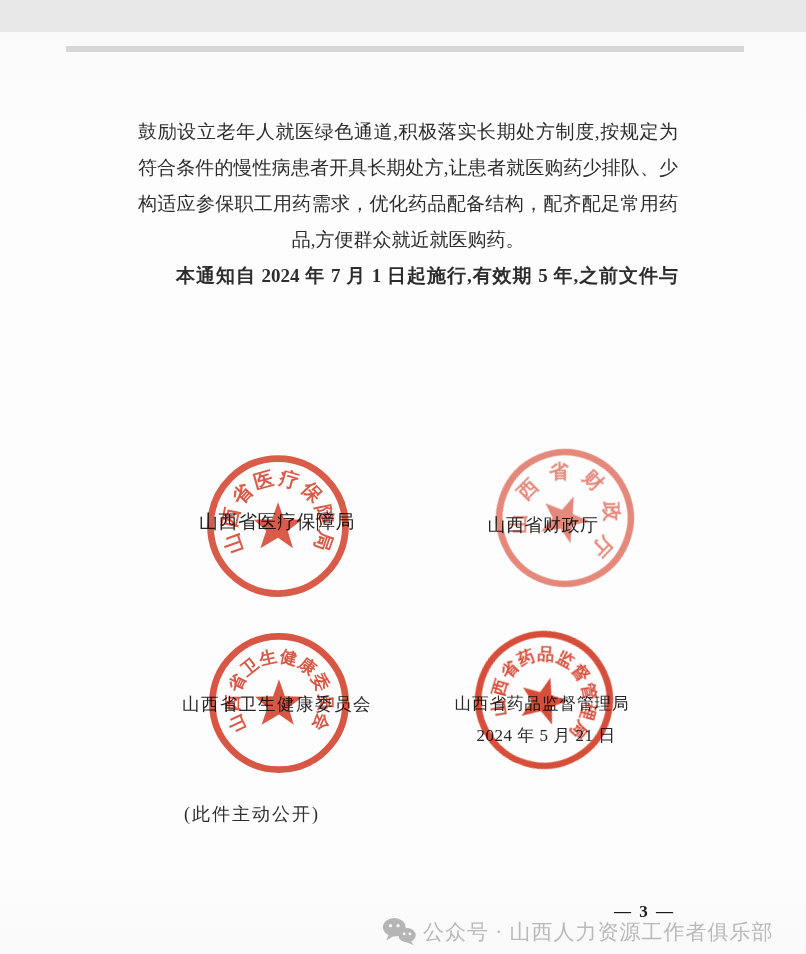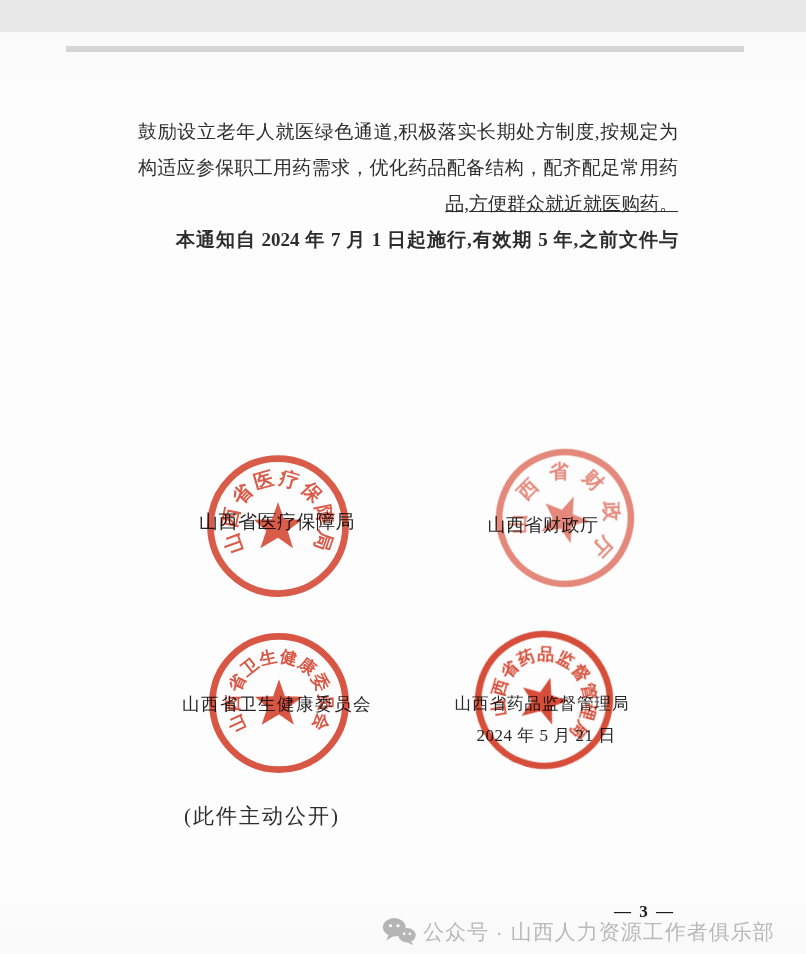--- a/index.html
+++ b/index.html
@@ -8,51 +8,52 @@
     position:relative;width:806px;height:954px;overflow:hidden;
     background:linear-gradient(180deg,#fafafa 0%,#fdfdfd 10%,#fdfdfd 88%,#f7f7f7 100%);
     font-family:"Liberation Serif","DejaVu Serif",serif;
     margin-top:32px;
   }
   .scan-band{position:absolute;left:66px;top:14px;width:678px;height:6px;background:var(--scan-band,#d6d6d6);}
   .bodytext{position:absolute;left:138px;top:82px;width:540px;color:var(--body-text,#2d2d2d);
             font-size:19px;line-height:36px;}
   .ln{height:36px;white-space:normal;}
   .jl{text-align:justify;text-align-last:justify;}
-  .ll{text-align:right;text-decoration:underline;}
+  .ll{text-align:center;}
   .indent{text-indent:2em;font-weight:bold;}
 
   .seal{position:absolute;pointer-events:none;}
   .seal svg{width:100%;height:100%;mix-blend-mode:multiply;filter:blur(0.4px);}
   .ring{fill:none;stroke:var(--seal-red,#d5402a);stroke-width:9;}
   .star{fill:var(--seal-red,#d5402a);}
   .arctext{fill:var(--seal-red,#d5402a);font-family:"Liberation Serif","DejaVu Serif",serif;font-weight:bold;}
   .s1{opacity:.85;}
   .s2{opacity:.62;transform:rotate(22deg);}
   .s3{opacity:.88;}
   .s4{opacity:.93;transform:rotate(16deg);}
 
   .seal-label{position:absolute;transform:translate(-50%,-50%);white-space:nowrap;
               color:#262626;font-size:19px;letter-spacing:0.5px;}
-  .note{position:absolute;left:184px;top:770px;color:#2d2d2d;font-size:21px;letter-spacing:2px;}
+  .note{position:absolute;left:184px;top:770px;color:#2d2d2d;font-size:18px;letter-spacing:2px;}
   .pagenum{position:absolute;left:614px;top:870px;color:#1c1c1c;font-size:17px;font-weight:bold;letter-spacing:2px;}
   .watermark{position:absolute;left:382px;top:885px;display:flex;align-items:center;gap:7px;
-             color:var(--watermark-gray,#b9b9b9);font-family:Liberation Sans, sans-serif;
+             color:var(--watermark-gray,#b9b9b9);font-family:Liberation Serif, serif;
              font-size:21px;letter-spacing:1px;white-space:nowrap;}
   .wmicon{flex:0 0 auto;}
 </style>
 </head>
 <body>
 
 <div class="canvas">
 
   <div class="scan-band"></div>
 
   <div class="bodytext">
     <div class="ln jl">鼓励设立老年人就医绿色通道,积极落实长期处方制度,按规定为</div>
+    <div class="ln jl">符合条件的慢性病患者开具长期处方,让患者就医购药少排队、少</div>
     <div class="ln jl">构适应参保职工用药需求，优化药品配备结构，配齐配足常用药</div>
     <div class="ln ll">品,方便群众就近就医购药。</div>
     <div class="ln jl indent">本通知自 2024 年 7 月 1 日起施行,有效期 5 年,之前文件与</div>
   </div>
 
   <div class="seal-label" style="left:277px;top:490px;">山西省医疗保障局</div>
   <div class="seal-label" style="left:543px;top:493px;font-size:18px;">山西省财政厅</div>
   <div class="seal-label" style="left:277px;top:672px;font-size:17.5px;letter-spacing:1.5px;">山西省卫生健康委员会</div>
   <div class="seal-label" style="left:542px;top:672px;font-size:16.5px;letter-spacing:1px;">山西省药品监督管理局</div>
   <div class="seal-label" style="left:546px;top:703px;font-size:17px;">2024 年 5 月 21 日</div>

